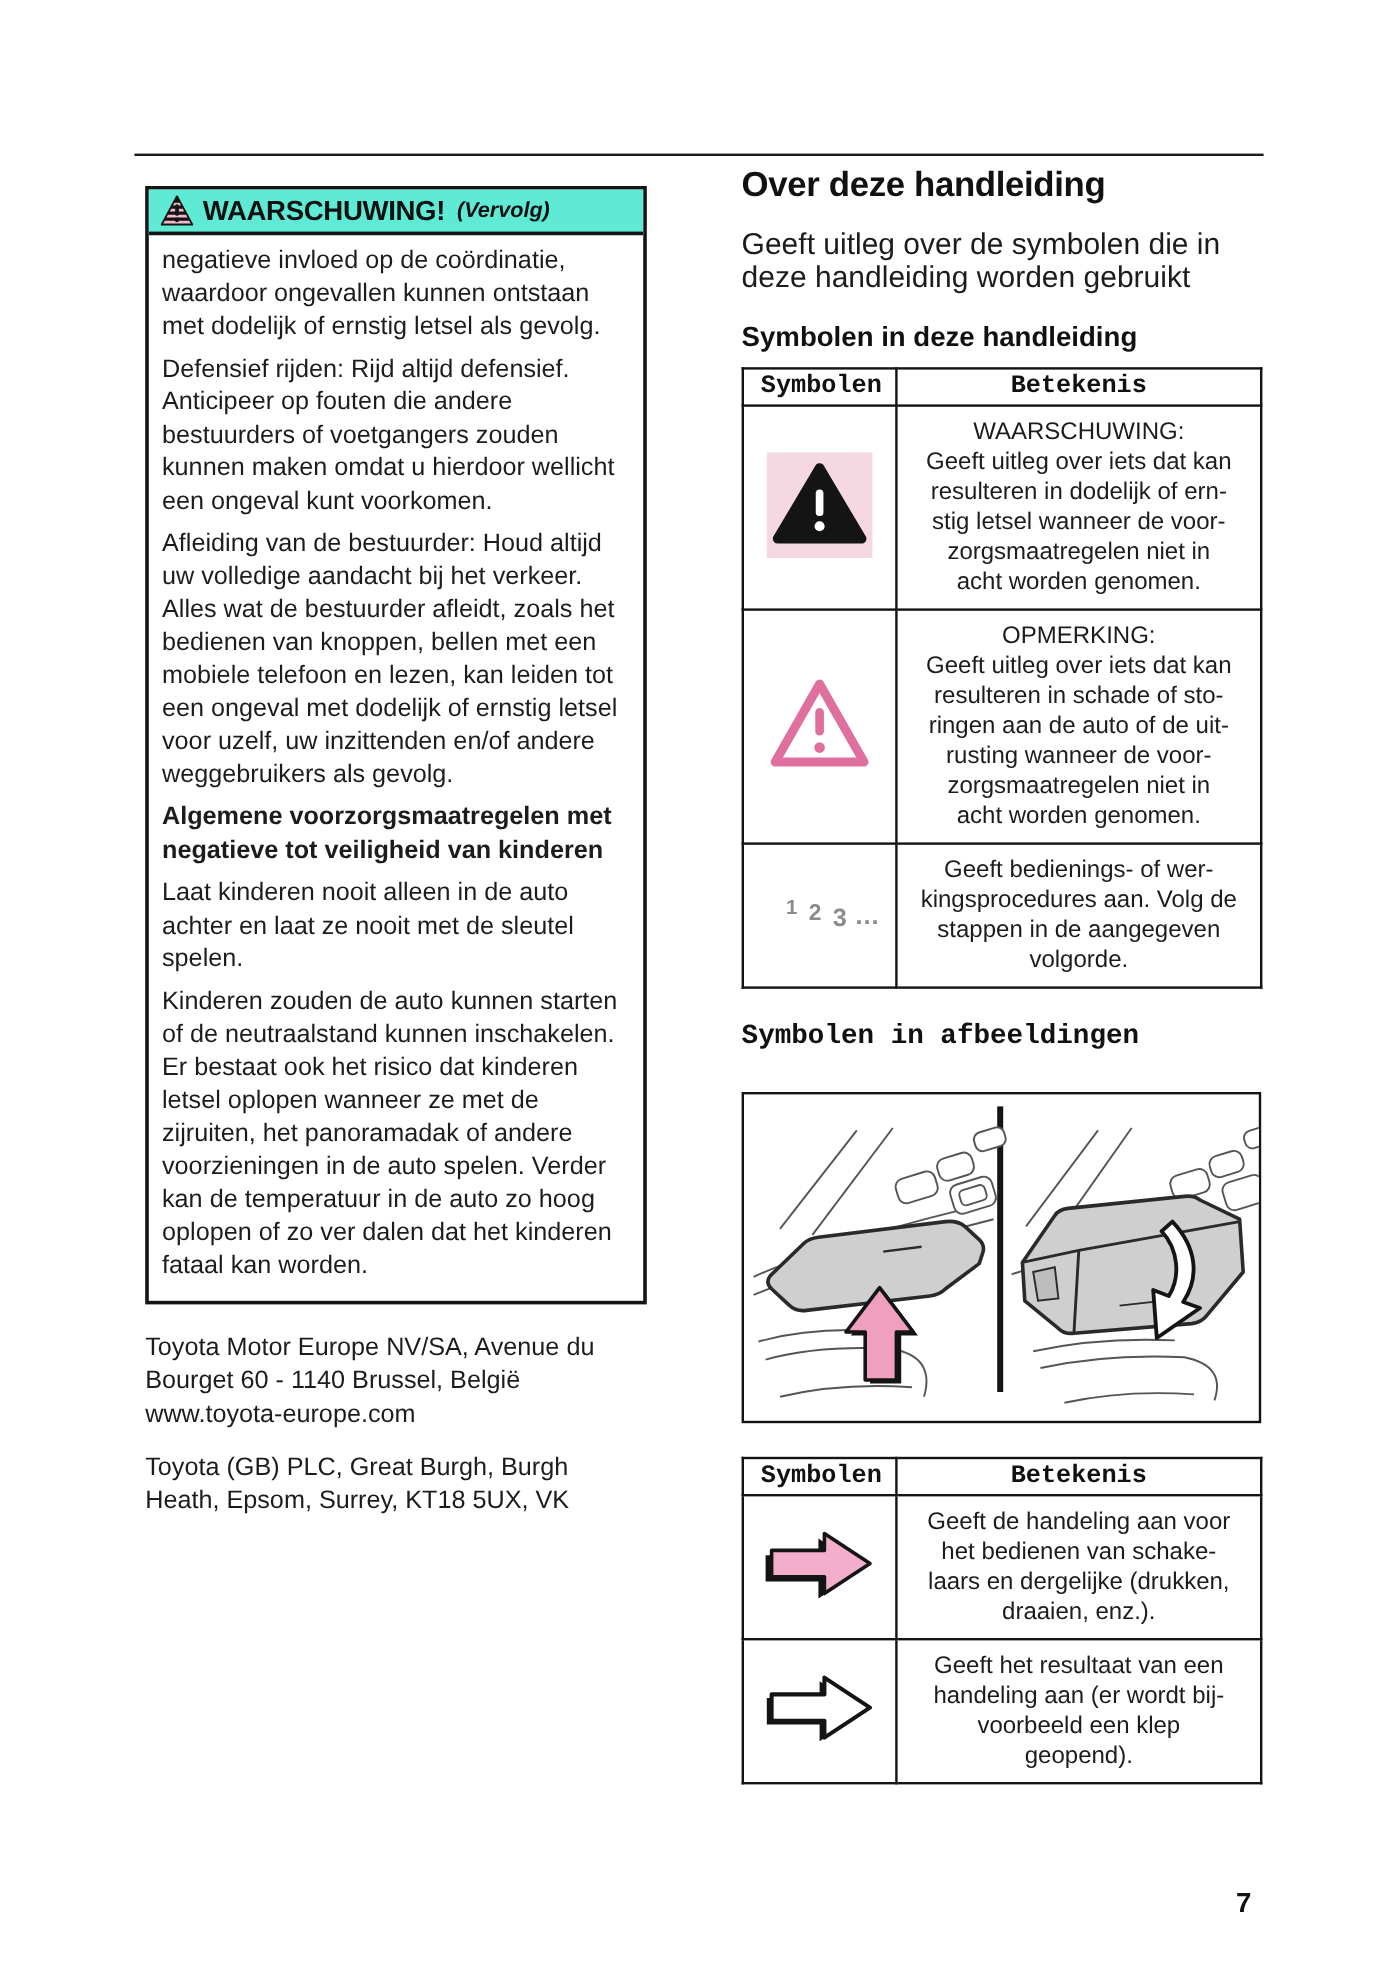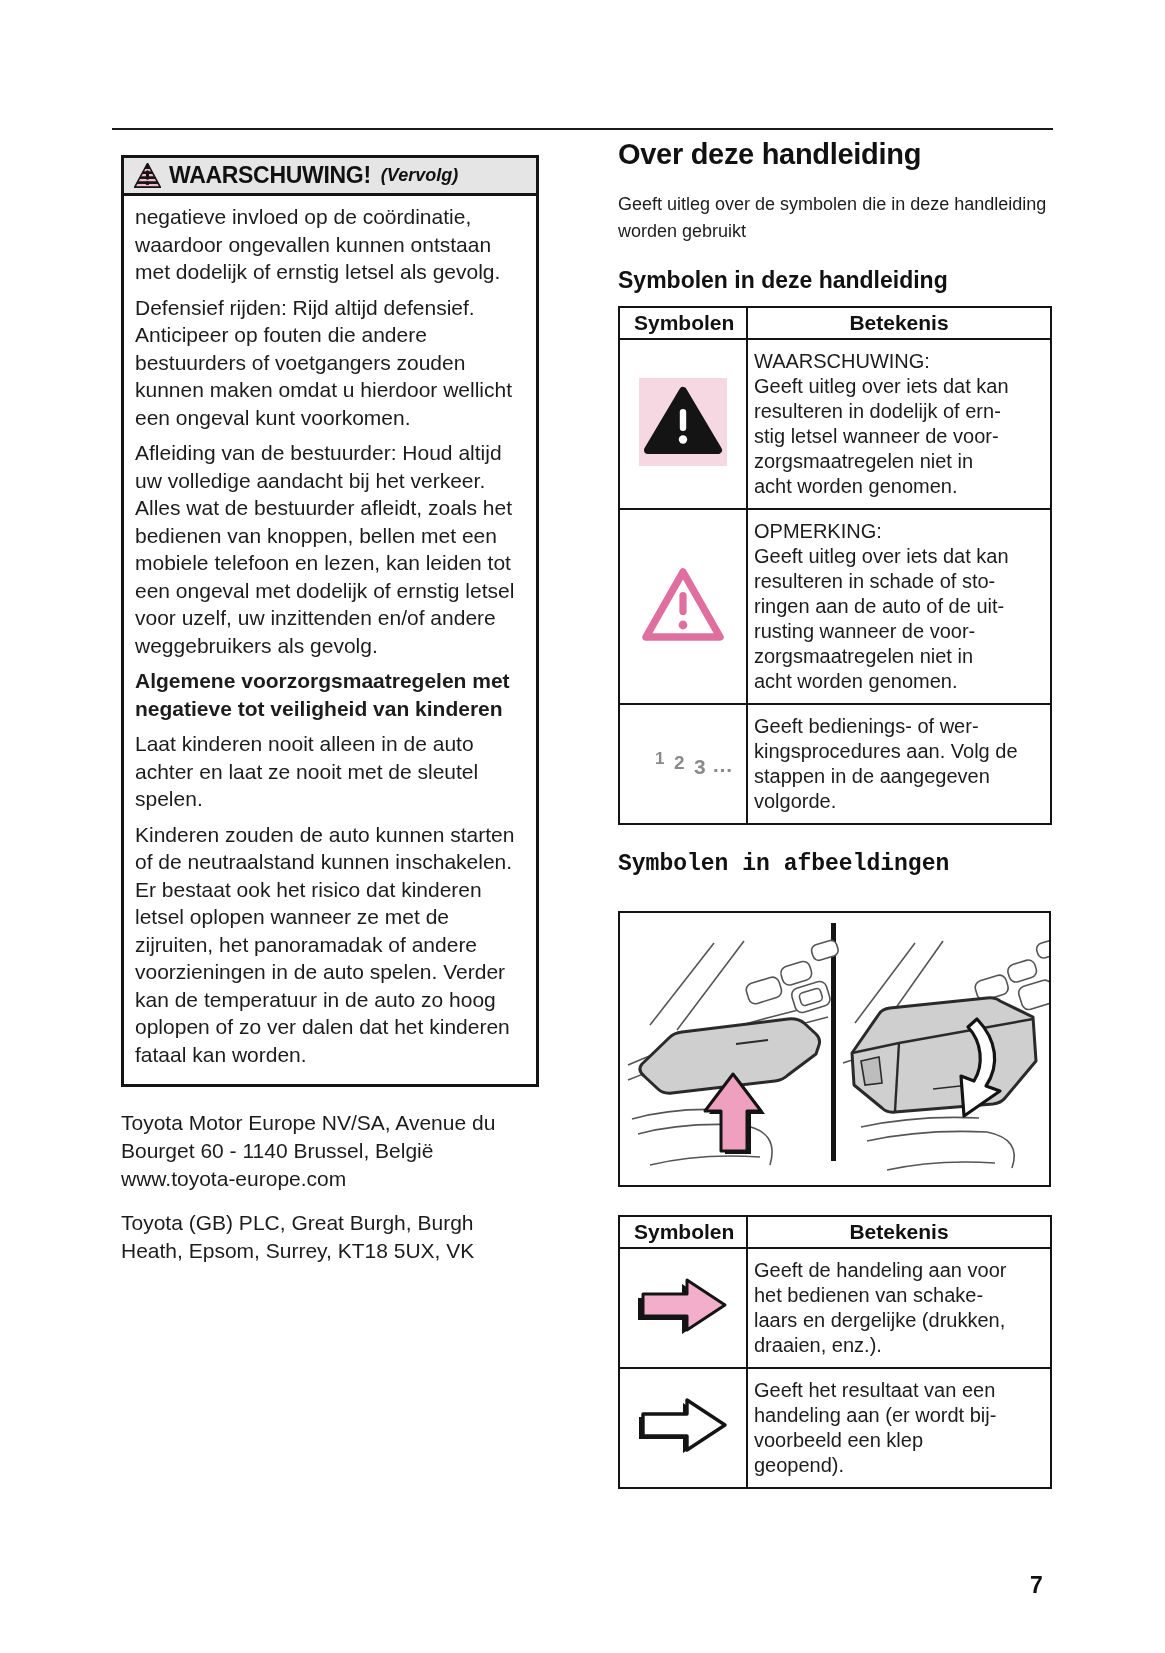--- a/index.html
+++ b/index.html
@@ -3,45 +3,45 @@
 <meta charset="utf-8">
 <style>
   html,body{margin:0;padding:0;background:#fff;}
   .page{position:relative;width:1165px;height:1653px;background:#fff;overflow:hidden;
         font-family:"Liberation Sans","DejaVu Sans",sans-serif;color:#1c1c1c;}
   .top-rule{position:absolute;left:112px;top:128px;width:941px;height:2px;background:#1a1a1a;}
 
   
   .col-left{position:absolute;left:121px;top:155px;width:418px;}
   .warning-box{border:3px solid #141414;}
-  .warning-header{background:#e5e5e5;border-bottom:3px solid #141414;display:flex;align-items:center;
+  .warning-header{background:#5eead4;border-bottom:3px solid #141414;display:flex;align-items:center;
                   padding:4px 8px 4px 10px;gap:8px;}
   .wtitle{font-size:23px;font-weight:800;letter-spacing:-0.3px;color:#111;}
   .wsuffix{font-size:18px;font-weight:700;font-style:italic;color:#111;margin-left:2px;}
   .warning-body{padding:7px 10px 10px 11px;}
   .warning-body p{margin:0 0 8px 0;font-size:21px;line-height:27.5px;}
   .warning-body p:last-child{margin-bottom:6px;}
   .warning-body .bold{font-weight:700;}
   .addr{margin:0;padding:0;font-size:21px;line-height:28px;white-space:pre-line;}
   .addr-1{margin-top:22px;}
   .addr-2{margin-top:16px;}
 
   
   .col-right{position:absolute;left:618px;top:138px;width:434px;}
   h1.rtitle{margin:0 0 20px 0;font-size:29px;font-weight:800;letter-spacing:-0.3px;color:#111;}
-  .intro{margin:0 0 22px 0;font-size:18px;line-height:27px;}
+  .intro{margin:0 0 22px 0;font-size:25px;line-height:27px;}
   h2.rsub{margin:0 0 12px 0;font-size:23px;font-weight:800;color:#111;}
   h2.rsub2{margin:26px 0 0 0;font-family:Liberation Mono, monospace;}
 
   table.symtable{width:434px;border-collapse:collapse;table-layout:fixed;}
   table.symtable th,table.symtable td{border:2.5px solid #141414;}
-  table.symtable th{font-size:21px;font-weight:700;text-align:center;padding:3px 14px;color:#111;}
+  table.symtable th{font-size:21px;font-weight:700;text-align:center;padding:3px 14px;color:#111;font-family:Liberation Mono, monospace;}
   col.c-sym{width:128px;}
   td.symcell{text-align:center;vertical-align:middle;padding:10px 6px;}
-  td.meaning{font-size:20px;line-height:25px;vertical-align:middle;
+  td.meaning{font-size:20px;line-height:25px;text-align:center;vertical-align:middle;
              padding:9px 6px;white-space:pre-line;}
 
   .pinkbox{display:inline-block;width:88px;height:88px;background:#F6D8E2;line-height:0;
            padding:0;}
   .steps{display:inline-block;color:#8a8a8a;font-weight:700;margin-left:23px;}
   .steps span{display:inline-block;}
   .steps .s1{font-size:17px;transform:translateY(-7px);}
   .steps .s2{font-size:19px;transform:translateY(-2px);margin-left:5px;}
   .steps .s3{font-size:21px;transform:translateY(3px);margin-left:5px;}
   .steps .sd{font-size:21px;transform:translateY(1px);margin-left:2px;letter-spacing:1px;}

